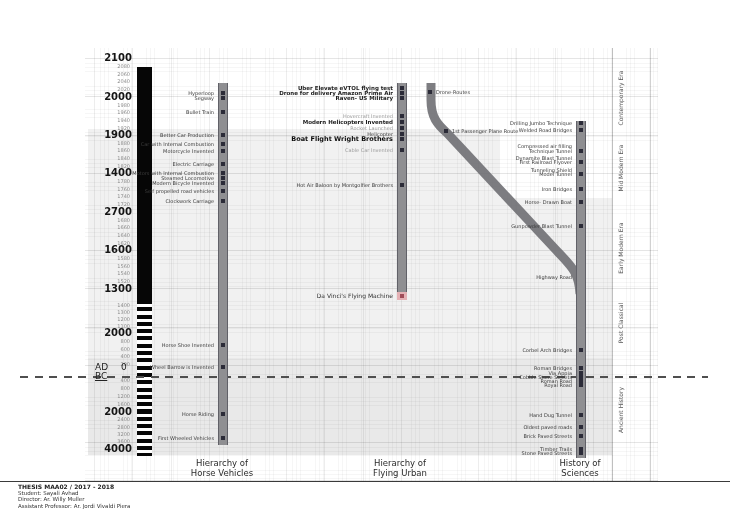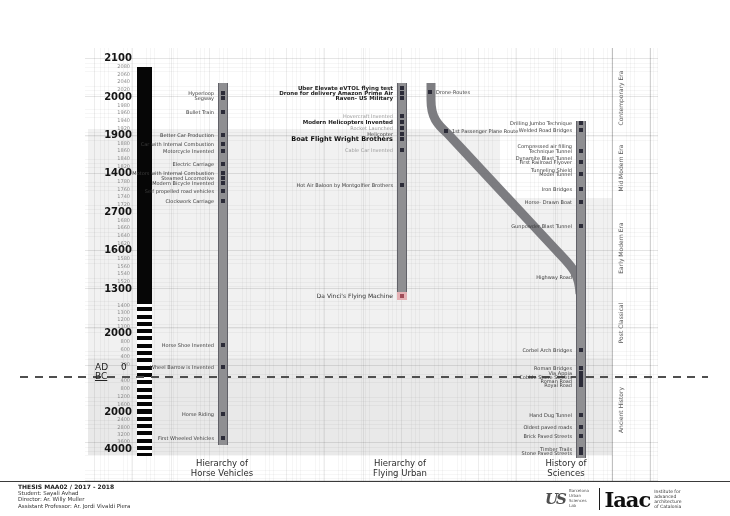--- a/index.html
+++ b/index.html
@@ -256,21 +256,21 @@
         <div class="ev ev-normal" style="right: 158px; top: 363px;">Hand Dug Tunnel</div>
         <div class="marker" style="left: 579px; top: 365px;"></div>
         <div class="ev ev-normal" style="right: 158px; top: 375px;">Oldest paved roads</div>
         <div class="marker" style="left: 579px; top: 377px;"></div>
         <div class="ev ev-normal" style="right: 158px; top: 384px;">Brick Paved Streets</div>
         <div class="marker" style="left: 579px; top: 386px;"></div>
         <div class="ev ev-normal" style="right: 158px; top: 397px;">Timber Trails</div>
         <div class="marker" style="left: 579px; top: 399px;"></div>
         <div class="ev ev-normal" style="right: 158px; top: 401px;">Stone Paved Streets</div>
         <div class="marker" style="left: 579px; top: 403px;"></div>
-        <div class="col-title" style="left: 501px; top: 410px;">
+        <div class="col-title" style="left: 515px; top: 410px;">
           <div>History of</div>
           <div>Sciences</div>
         </div>
         <div class="route-ev" style="left: 436px; top: 40px;">Drone-Routes</div>
         <div class="marker" style="left: 428px; top: 42px;"></div>
         <div class="route-ev" style="left: 452px; top: 79px;">1st Passenger Plane Route</div>
         <div class="marker" style="left: 444px; top: 81px;"></div>
         <div class="era" style="top: 49.5px;">Contemporary Era</div>
         <div class="era" style="top: 120px;">Mid Modern Era</div>
         <div class="era" style="top: 200px;">Early Modern Era</div>
@@ -279,32 +279,15 @@
       </div>
   </main>
 
   <footer class="footer">
     <div class="credits">
       <div class="c1">THESIS MAA02 / 2017 - 2018</div>
       <div>Student: Sayali Avhad</div>
       <div>Director: Ar. Willy Muller</div>
       <div>Assistant Professor: Ar. Jordi Vivaldi Piera</div>
     </div>
-    <div class="logos">
-      <div class="usc">US</div>
-      <div class="usc-text">
-        <div>Barcelona</div>
-        <div>Urban</div>
-        <div>Sciences</div>
-        <div>Lab</div>
-      </div>
-      <div class="sep"></div>
-      <div class="iaac">Iaac</div>
-      <div class="iaac-text">
-        <div>Institute for</div>
-        <div>advanced</div>
-        <div>architecture</div>
-        <div>of Catalonia</div>
-      </div>
-    </div>
   </footer>
 
 </div>
 
 </body></html>

